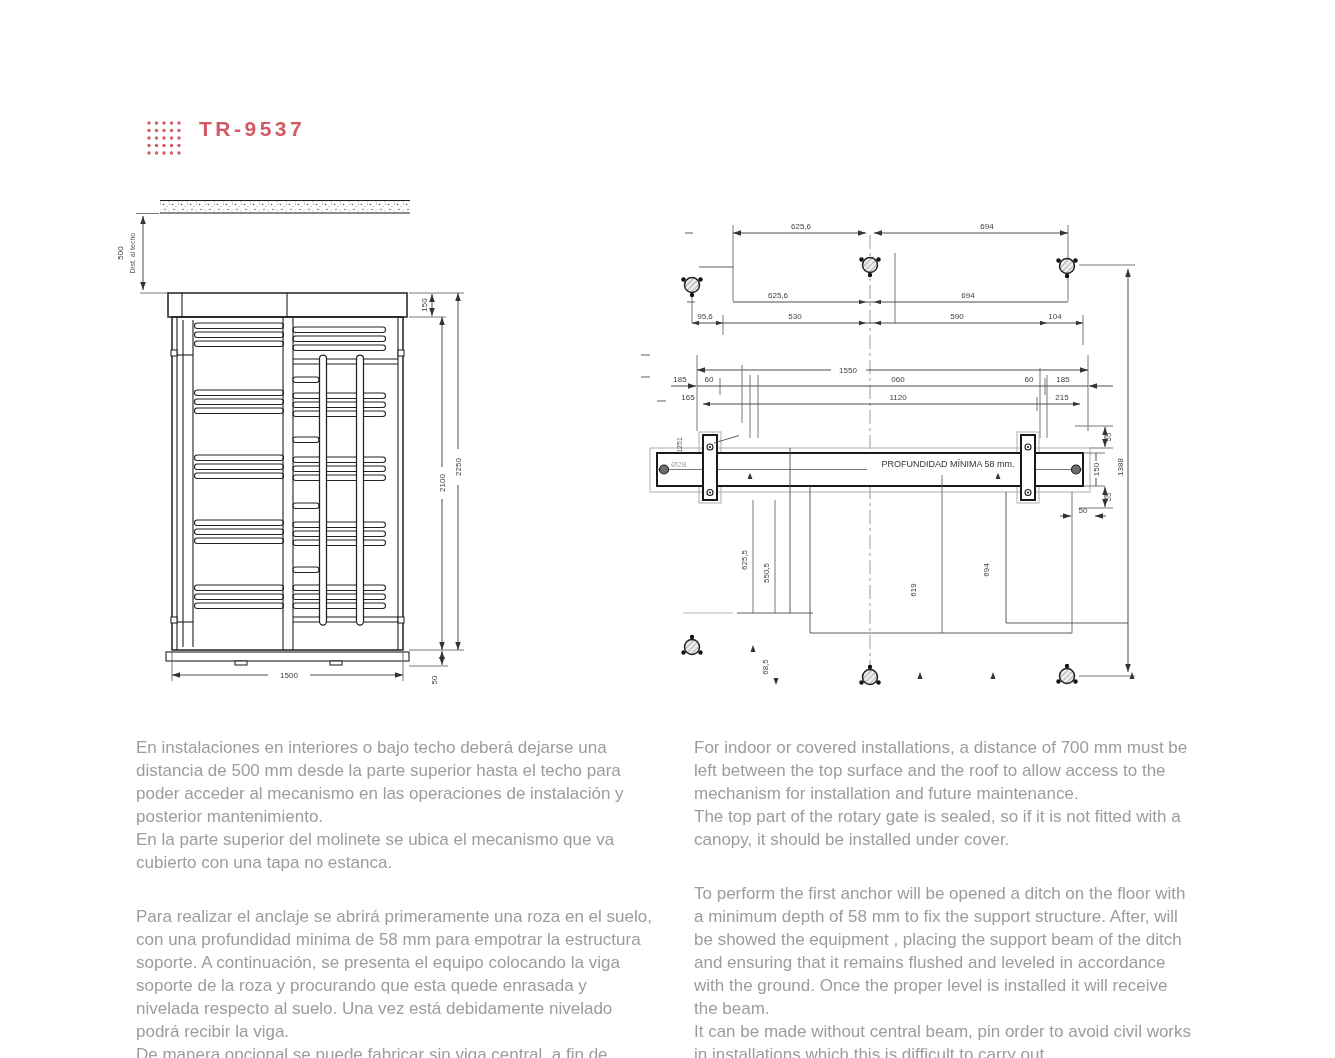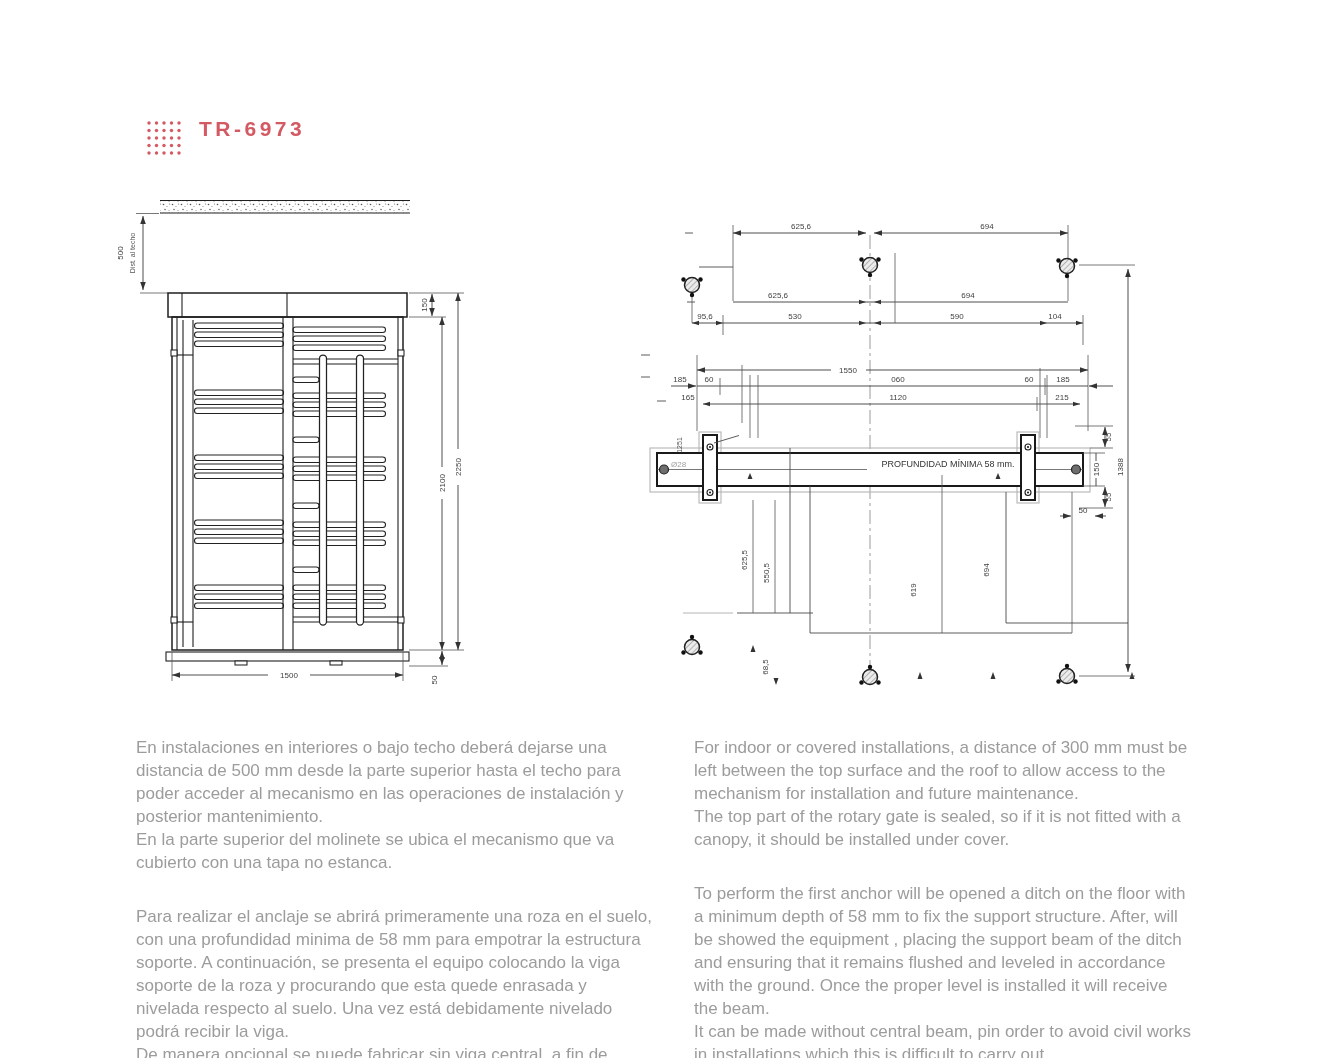--- a/index.html
+++ b/index.html
@@ -57,21 +57,21 @@
         <circle cx="19" cy="27.5" r="1.7"></circle>
         <circle cx="26.5" cy="27.5" r="1.7"></circle>
         <circle cx="34" cy="27.5" r="1.7"></circle>
       <circle cx="4" cy="35" r="1.7"></circle>
         <circle cx="11.5" cy="35" r="1.7"></circle>
         <circle cx="19" cy="35" r="1.7"></circle>
         <circle cx="26.5" cy="35" r="1.7"></circle>
         <circle cx="34" cy="35" r="1.7"></circle>
     </g>
   </svg>
-  <div class="brand-title">TR-6973</div>
+  <div class="brand-title">TR-9537</div>
 
   <svg class="fv" width="400" height="520" viewBox="0 0 400 520">
     <defs>
       <pattern id="stippleF" width="9" height="9" patternUnits="userSpaceOnUse">
         <rect width="9" height="9" fill="#ffffff"></rect>
         <circle cx="1.5" cy="1.5" r="0.8" fill="#555"></circle>
         <circle cx="5" cy="3.5" r="0.6" fill="#888"></circle>
         <circle cx="7.5" cy="1" r="0.6" fill="#777"></circle>
         <circle cx="3" cy="6.5" r="0.8" fill="#666"></circle>
         <circle cx="7" cy="7.5" r="0.6" fill="#999"></circle>
@@ -407,19 +407,19 @@
     </g>
   </svg>
 
   <div class="note-col note-es">
     <p>En instalaciones en interiores o bajo techo deberá dejarse una distancia de 500 mm desde la parte superior hasta el techo para poder acceder al mecanismo en las operaciones de instalación y posterior mantenimiento.
 En la parte superior del molinete se ubica el mecanismo que va cubierto con una tapa no estanca.</p>
     <p class="second">Para realizar el anclaje se abrirá primeramente una roza en el suelo, con una profundidad minima de 58 mm para empotrar la estructura soporte. A continuación, se presenta el equipo colocando la viga soporte de la roza y procurando que esta quede enrasada y nivelada respecto al suelo. Una vez está debidamente nivelado podrá recibir la viga.
 De manera opcional se puede fabricar sin viga central, a fin de evitar la obra civil en instalaciones en las que ello sea complicado.</p>
   </div>
   <div class="note-col note-en">
-    <p>For indoor or covered installations, a distance of 300 mm must be left between the top surface and the roof to allow access to the mechanism for installation and future maintenance.
+    <p>For indoor or covered installations, a distance of 700 mm must be left between the top surface and the roof to allow access to the mechanism for installation and future maintenance.
 The top part of the rotary gate is sealed, so if it is not fitted with a canopy, it should be installed under cover.</p>
     <p class="second">To perform the first anchor will be opened a ditch on the floor with a minimum depth of 58 mm to fix the support structure. After, will be showed the equipment , placing the support beam of the ditch and ensuring that it remains flushed and leveled in accordance with the ground. Once the proper level is installed it will receive the beam.
 It can be made without central beam, pin order to avoid civil works in installations which this is difficult to carry out.</p>
   </div>
 
 </div>
 
 </body></html>

